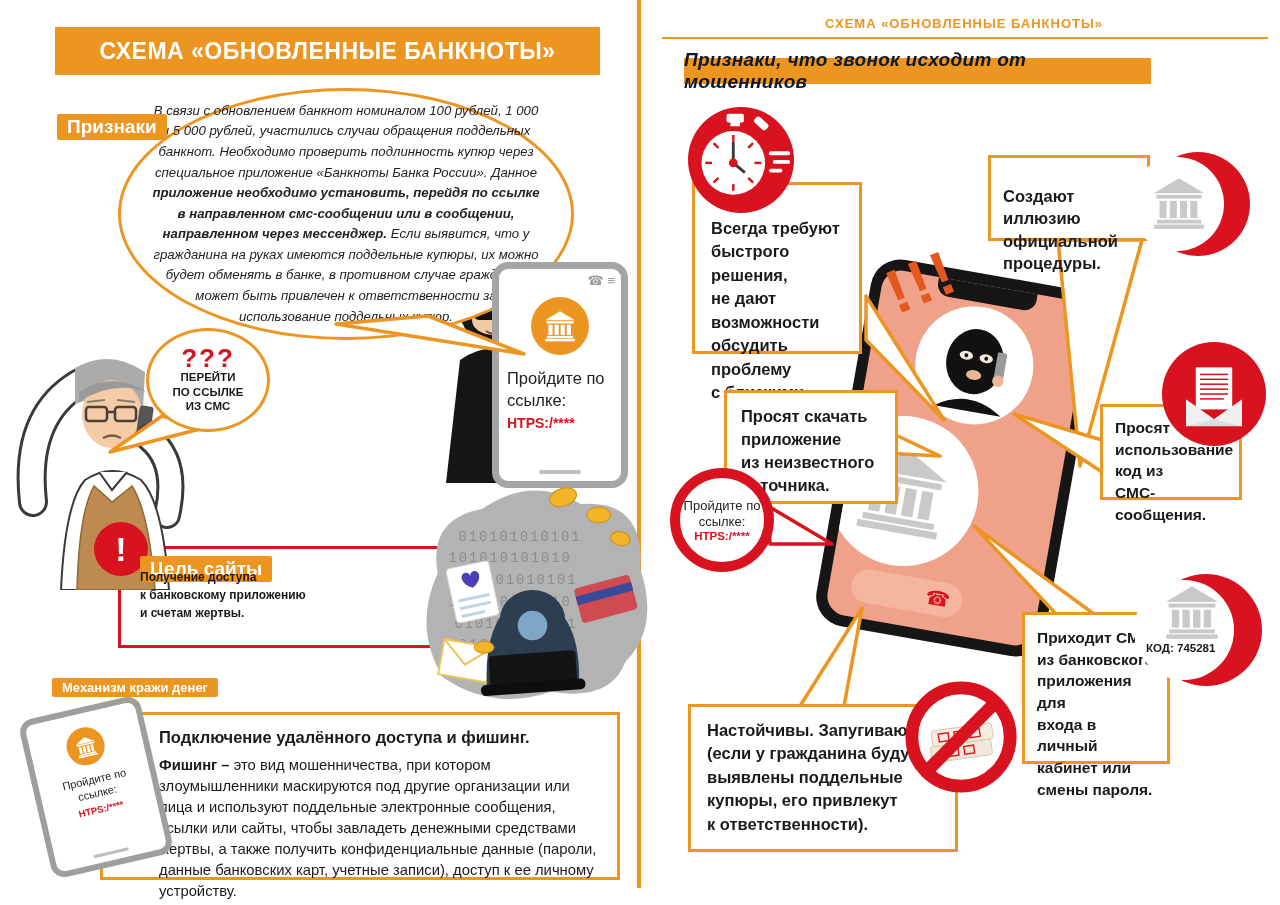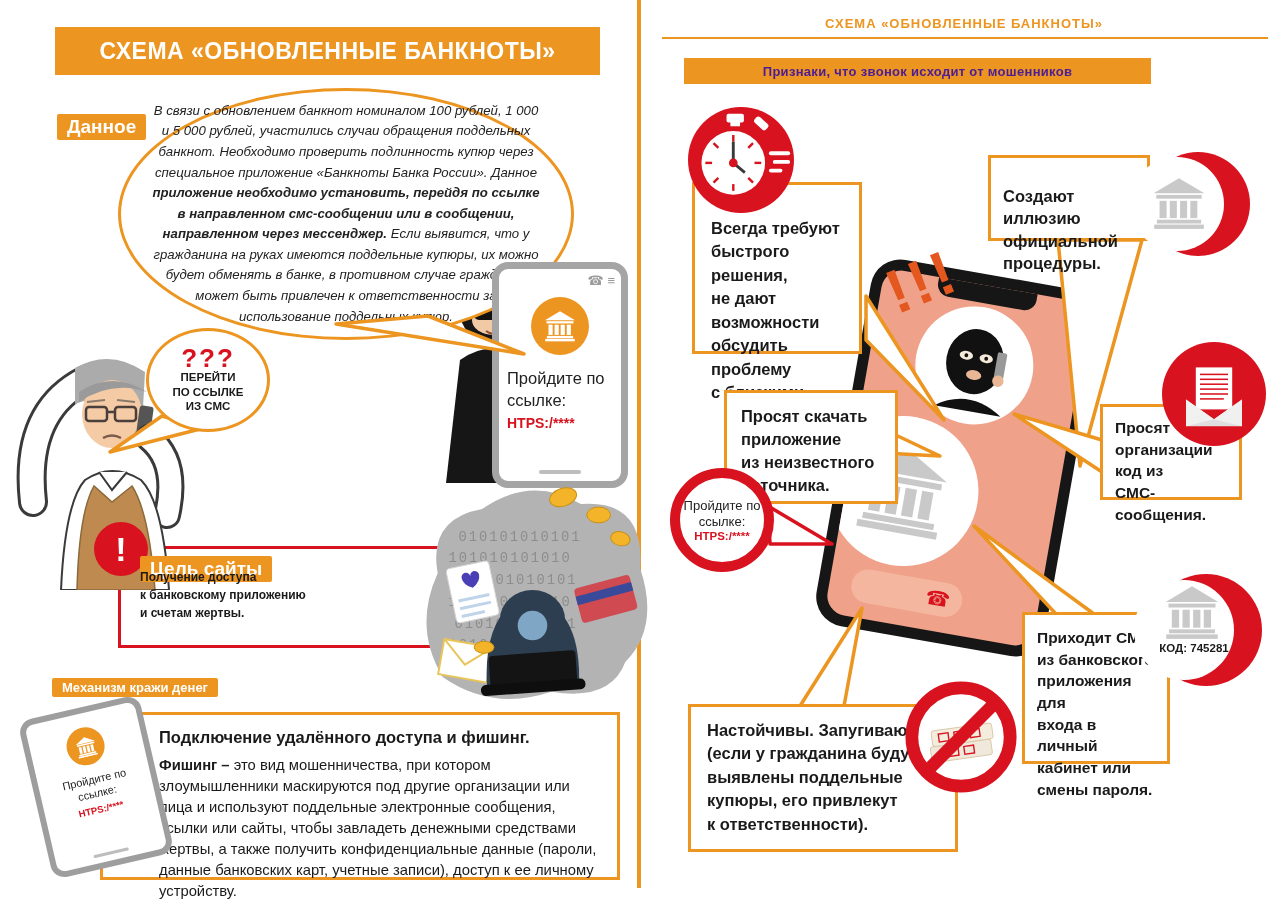--- a/index.html
+++ b/index.html
@@ -34,21 +34,21 @@
         <rect x="9" y="81" width="82" height="7"></rect>
         <rect x="4" y="90" width="92" height="8"></rect>
       </symbol>
     </defs>
   </svg>
 
   <div class="abs" style="left:55px;top:27px;width:545px;height:48px;background:var(--orange);display:flex;align-items:center;justify-content:center;">
     <span style="color:#fff;font-weight:bold;font-size:23px;letter-spacing:.5px;">СХЕМА «ОБНОВЛЕННЫЕ БАНКНОТЫ»</span>
   </div>
 
-  <div class="abs olabel" style="left:57px;top:114px;font-size:19px;z-index:5;">Данное</div>
+  <div class="abs olabel" style="left:57px;top:114px;font-size:19px;z-index:5;">Признаки</div>
 
   <div class="abs" style="left:118px;top:88px;width:456px;height:252px;border:3.5px solid var(--orange);border-radius:50%;background:#fff;z-index:2;display:flex;align-items:center;justify-content:center;box-sizing:border-box;">
     <div style="width:392px;text-align:center;font-style:italic;font-size:13.2px;line-height:1.56;color:#222;">
       <span>В связи с обновлением банкнот номиналом 100 рублей, 1 000 и 5 000 рублей, участились случаи обращения поддельных банкнот. Необходимо проверить подлинность купюр через специальное приложение «Банкноты Банка России». Данное </span><span class="bold">приложение необходимо установить, перейдя по ссылке в направленном смс-сообщении или в сообщении, направленном через мессенджер.</span><span> Если выявится, что у гражданина на руках имеются поддельные купюры, их можно будет обменять в банке, в противном случае гражданин может быть привлечен к ответственности за использование поддельных купюр.</span>
     </div>
   </div>
 
   <svg class="abs" style="left:15px;top:350px;z-index:2;" width="195" height="240" viewBox="0 0 195 240">
     <path d="M18 152 Q8 62 70 30" stroke="#3A3A3A" stroke-width="30" fill="none" stroke-linecap="round"></path>
     <path d="M18 152 Q8 62 70 30" stroke="#fff" stroke-width="24" fill="none" stroke-linecap="round"></path>
@@ -164,21 +164,21 @@
     <div class="abs" style="left:8px;top:92px;width:96px;text-align:center;font-size:9.5px;font-weight:bold;color:var(--red);">HTPS:/****</div>
     <div class="abs" style="left:38px;bottom:6px;width:36px;height:3px;background:#BDBDBD;border-radius:2px;"></div>
   </div>
 
   <div class="abs" style="left:637px;top:0;width:3.5px;height:888px;background:var(--orange);z-index:1;"></div>
 
   <div class="abs" style="left:660px;top:16px;width:608px;text-align:center;color:var(--orange);font-weight:bold;font-size:13px;letter-spacing:1px;z-index:2;">СХЕМА «ОБНОВЛЕННЫЕ БАНКНОТЫ»</div>
   <div class="abs" style="left:662px;top:37px;width:606px;height:2px;background:var(--orange);"></div>
 
   <div class="abs" style="left:684px;top:58px;width:467px;height:26px;background:var(--orange);display:flex;align-items:center;justify-content:center;z-index:2;">
-    <span style="color:#4c1d95;font-weight:bold;font-size:13px;letter-spacing:.3px;">Признаки, что звонок исходит от мошенников</span>
+    <span style="color:#0f172a;font-weight:bold;font-size:19px;letter-spacing:.3px;font-style:italic;">Признаки, что звонок исходит от мошенников</span>
   </div>
 
   <div class="abs" style="left:842px;top:272px;width:232px;height:372px;background:#161616;border-radius:30px;transform:rotate(10deg);z-index:1;">
     <div class="abs" style="left:11px;top:11px;right:11px;bottom:11px;background:var(--salmon);border-radius:20px;overflow:hidden;">
       <div class="abs" style="left:55px;top:-2px;width:100px;height:20px;background:#161616;border-radius:0 0 12px 12px;"></div>
       <div class="abs" style="left:46px;top:22px;width:118px;height:118px;border-radius:50%;background:#fff;display:flex;align-items:center;justify-content:center;">
         <svg width="96" height="96" viewBox="0 0 100 100">
           <ellipse cx="50" cy="46" rx="30" ry="34" fill="#111"></ellipse>
           <ellipse cx="40" cy="41" rx="7" ry="4.5" fill="#F5E9DC"></ellipse>
             <circle cx="40" cy="41" r="2" fill="#111"></circle>
@@ -227,21 +227,21 @@
   <div class="callout pre" style="left:988px;top:155px;width:162px;height:86px;padding:27px 12px;font-size:16.5px;line-height:1.35;">Создают иллюзию
 официальной
 процедуры.</div>
 
   <div class="callout pre" style="left:692px;top:390px;width:174px;height:114px;padding:12px 14px;font-size:16.5px;line-height:1.4;margin-left:32px;">Просят скачать
 приложение
 из неизвестного
 источника.</div>
 
   <div class="callout pre" style="left:1100px;top:404px;width:142px;height:96px;padding:10px 12px;font-size:15.5px;line-height:1.4;">Просят
-организации
+использование
 код из
 СМС-сообщения.</div>
 
   <div class="callout pre" style="left:1022px;top:612px;width:148px;height:152px;padding:12px;font-size:15.5px;line-height:1.4;">Приходит СМС
 из банковского
 приложения для
 входа в личный
 кабинет или
 смены пароля.</div>
 
@@ -303,21 +303,21 @@
   <div class="abs" style="left:670px;top:468px;width:84px;height:84px;border:10px solid var(--red);border-radius:50%;background:#fff;z-index:4;display:flex;flex-direction:column;align-items:center;justify-content:center;text-align:center;">
     <div style="font-size:13px;line-height:1.25;color:#222;width:78px;">Пройдите по ссылке:</div>
     <div style="font-size:11.5px;font-weight:bold;color:var(--red);">HTPS:/****</div>
   </div>
 
   <div class="rcircle" style="left:1150px;top:574px;width:112px;height:112px;">
     <div class="crescent-in" style="left:-16px;top:6px;width:100px;height:100px;"></div>
     <svg class="abs" style="left:14px;top:10px;color:#C9C9C9" width="56" height="56" viewBox="0 0 100 100">
         <use href="#bank" fill="currentColor"></use>
       </svg>
-    <div class="abs" style="left:-4px;top:68px;width:96px;text-align:center;font-size:11.5px;font-weight:bold;color:#1A1A1A;">КОД: 745281</div>
+    <div class="abs" style="left:-4px;top:68px;width:96px;text-align:left;font-size:11.5px;font-weight:bold;color:#1A1A1A;">КОД: 745281</div>
   </div>
 
   <div class="abs" style="left:902px;top:678px;width:118px;height:118px;z-index:4;">
     <svg width="118" height="118" viewBox="0 0 120 120">
       <circle cx="60" cy="60" r="50" fill="#fff" stroke="#D8121E" stroke-width="13"></circle>
       <g transform="rotate(-8 60 64)">
         <rect x="28" y="66" width="62" height="16" rx="3" fill="#F0E9DB" stroke="#D9C9A8"></rect>
         <rect x="31" y="50" width="62" height="16" rx="3" fill="#F4EDDE" stroke="#D9C9A8"></rect>
         <rect x="38" y="54" width="10" height="8" fill="none" stroke="#D8121E" stroke-width="1.4"></rect>
         <rect x="54" y="54" width="10" height="8" fill="none" stroke="#D8121E" stroke-width="1.4"></rect>

